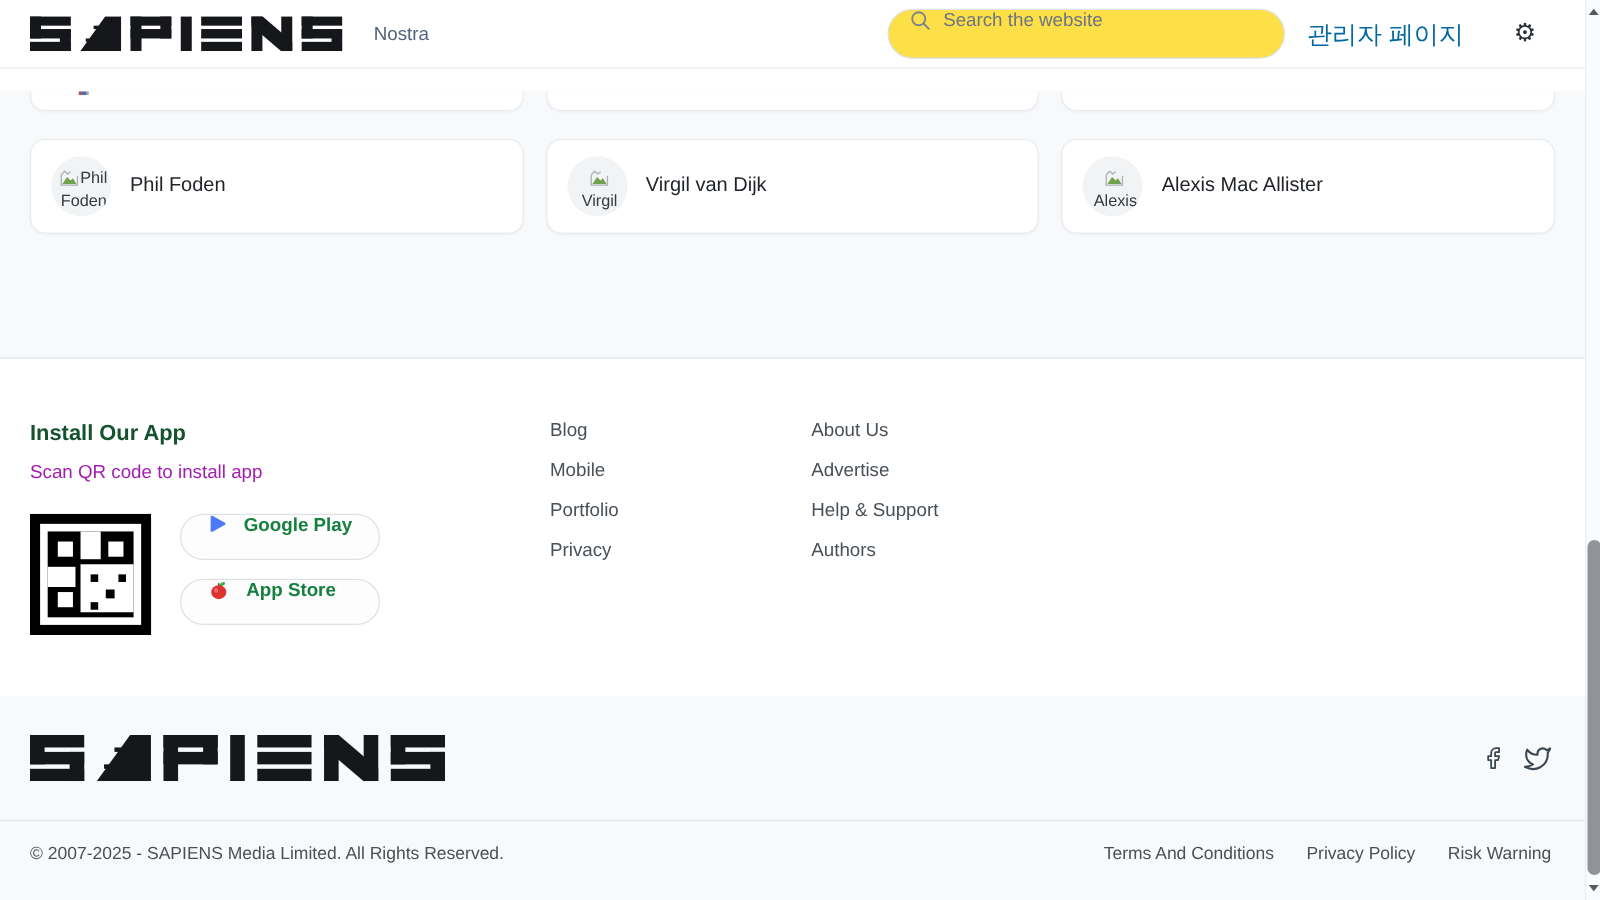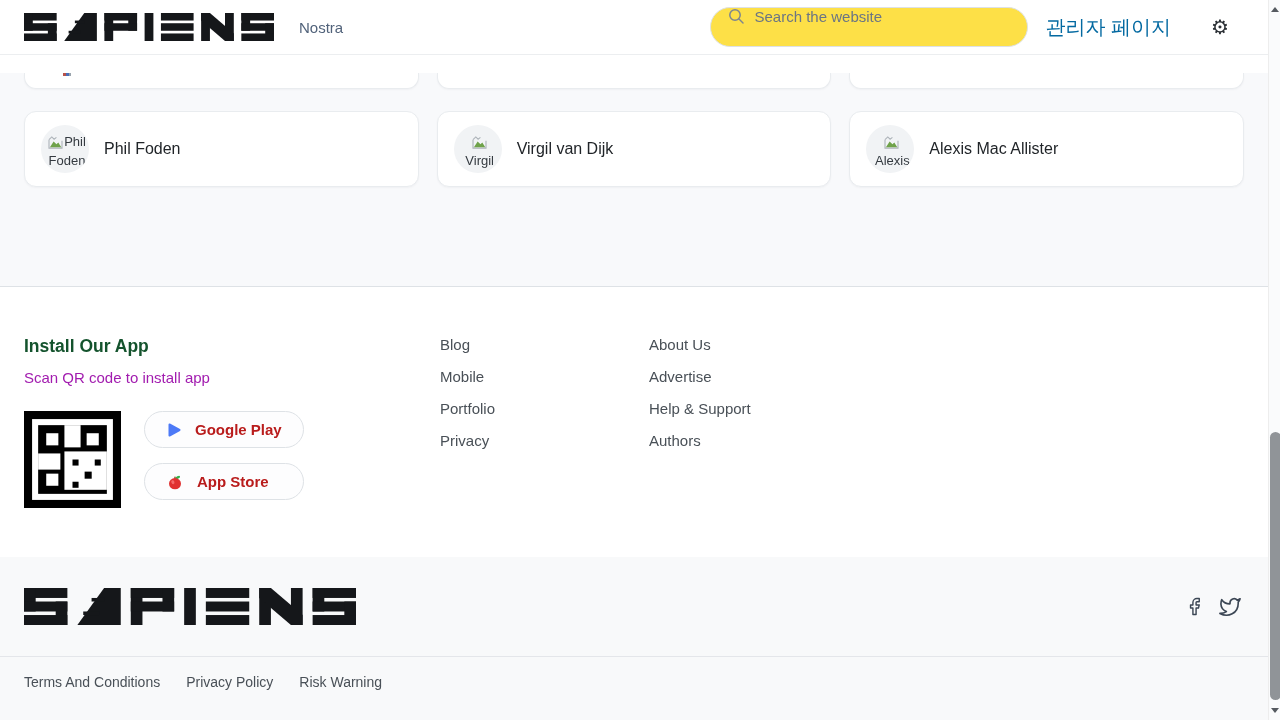--- a/index.html
+++ b/index.html
@@ -38,22 +38,22 @@
 
   
   .footer-main { position:absolute; top:287px; left:0; width:1268px; height:270px; background:#fff;
                  padding:49px 24px 0; display:grid; grid-template-columns:416px 209px 209px 1fr; }
   .install-title { font-size:17.5px; font-weight:700; color:#14532d; line-height:20px; }
   .install-sub { margin-top:14px; font-size:15px; color:#a21caf; line-height:16px; }
   .install-row { margin-top:25px; display:flex; align-items:flex-start; }
   .qr { display:block; }
   .store-col { margin-left:23px; display:flex; flex-direction:column; gap:15px; }
   .store-btn { width:160px; height:37px; border:1px solid #dee2e6; background:#fdfdfe; border-radius:19px;
-               display:flex; align-items:center; justify-content:flex-start; padding-left:22px; gap:14px;
-               font-family:"Liberation Sans",sans-serif; font-size:15px; font-weight:600; color:#b91c1c; cursor:pointer; }
+               display:flex; justify-content:flex-start; padding-left:22px; gap:14px;
+               font-family:"Liberation Sans",sans-serif; font-size:15px; font-weight:600; color:#15803d; cursor:pointer; }
   .flinks { list-style:none; padding-top:1px; }
   .flinks a { display:block; margin-bottom:17px; font-size:15px; line-height:15px; color:#495057; text-decoration:none; }
 
   
   .footer-bottom { position:absolute; top:557px; left:0; width:1268px; height:163px; background:#f8f9fa; }
   .fb-top { padding:31px 27px 0 24px; display:flex; align-items:center; justify-content:space-between; }
   .socials { display:flex; align-items:center; gap:15px; }
   .social-btn { background:none; border:none; cursor:pointer; padding:0; line-height:0; }
   .fb-divider { margin-top:31px; border-top:1px solid #e4e6ea; }
   .fb-bottom { padding:17px 27px 0 24px; display:flex; align-items:flex-start; justify-content:space-between; }
@@ -259,20 +259,21 @@
         </button>
         <button class="social-btn">
           <svg width="22" height="22" viewBox="0 0 24 24" fill="none" stroke="#3b4654" stroke-width="1.8" stroke-linejoin="round">
             <path d="M23 3a10.9 10.9 0 0 1-3.14 1.53 4.48 4.48 0 0 0-7.86 3v1A10.66 10.66 0 0 1 3 4s-4 9 5 13a11.64 11.64 0 0 1-7 2c9 5 20 0 20-11.5a4.5 4.5 0 0 0-.08-.83A7.72 7.72 0 0 0 23 3z"></path>
           </svg>
         </button>
       </div>
     </div>
     <div class="fb-divider"></div>
     <div class="fb-bottom">
+      <span class="copyright">© 2007-2025 - SAPIENS Media Limited. All Rights Reserved.</span>
       <nav class="legal">
         <a href="#">Terms And Conditions</a>
         <a href="#">Privacy Policy</a>
         <a href="#">Risk Warning</a>
       </nav>
     </div>
   </section>
 
   <div class="scrollbar">
     <div class="sb-arrow sb-up"></div>

